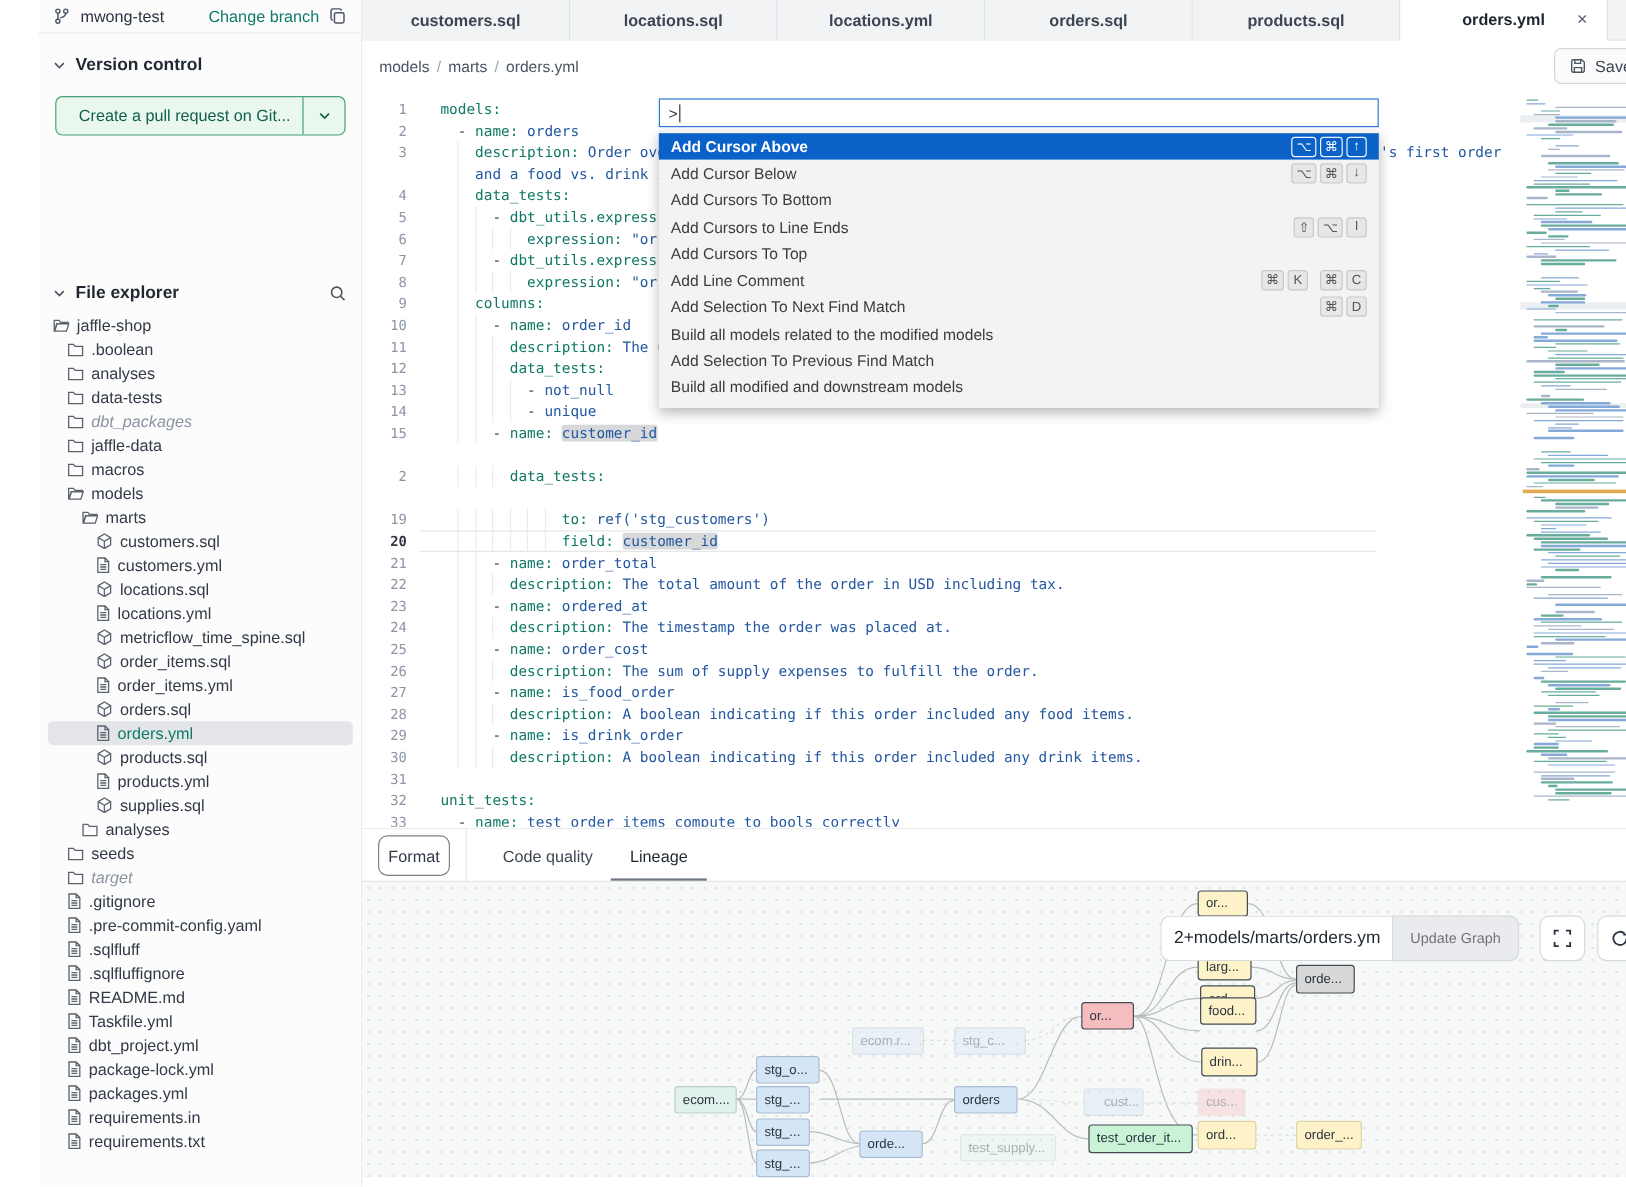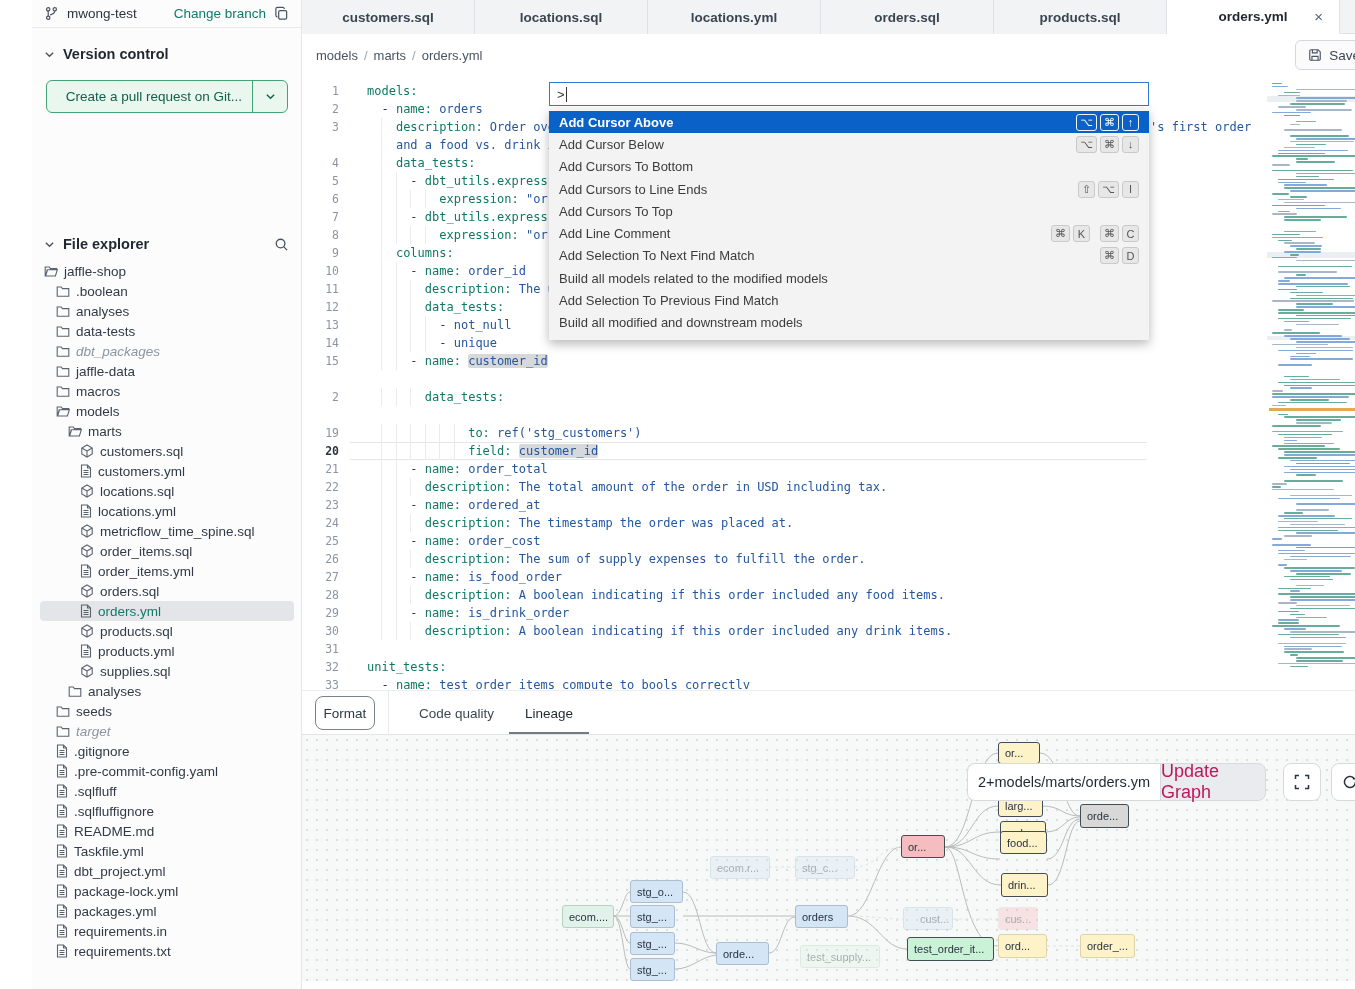--- a/index.html
+++ b/index.html
@@ -82,21 +82,21 @@
   .btab { position:absolute; top:0; height:44px; display:flex; align-items:center; font-size:13.5px; color:#3c4653; cursor:pointer; }
   .btab.active { color:#1f2730; }
   .bt-underline { position:absolute; left:207px; top:41px; width:80px; height:3px; background:#717a84; }
 
   .graph { position:absolute; left:0; top:734px; width:1085px; height:247px; background-color:#f7f9f8;
            background-image:radial-gradient(#d9dfda 1px, transparent 1.2px); background-size:10px 10px; border-top:1px solid #e3e6e4; }
   .graph svg.edges { position:absolute; left:0; top:0; }
   .gnode { position:absolute; display:flex; align-items:center; padding:0 6px; font-size:11px; color:#2b3440; border-radius:3px; border:1px solid #aabdd2; background:#d4e5f6; white-space:nowrap; overflow:hidden; cursor:pointer; }
   .gctrl { position:absolute; display:flex; z-index:4; }
   .sel-input { width:193px; height:38px; background:#fff; border:1px solid #d7dadd; border-right:none; border-radius:8px 0 0 8px; font-size:14.5px; color:#1f2730; padding:0 10px; font-family:"Liberation Sans", sans-serif; }
-  .update-btn { width:106px; height:38px; background:#e9ebee; border:1px solid #d7dadd; border-radius:0 8px 8px 0; font-size:18px; color:#be185d; display:flex; align-items:center; justify-content:center; cursor:pointer; }
+  .update-btn { width:106px; height:38px; background:#e9ebee; border:1px solid #d7dadd; border-radius:0 8px 8px 0; font-size:12px; color:#737373; display:flex; align-items:center; justify-content:center; cursor:pointer; }
   .sq-btn { position:absolute; width:38px; height:38px; background:#fff; border:1px solid #d7dadd; border-radius:8px; display:flex; align-items:center; justify-content:center; cursor:pointer; z-index:4; }
 </style>
 </head>
 <body>
 
 <div class="app">
 
   <div class="sidebar">
     <div class="side-top">
       <span class="icon-btn">

